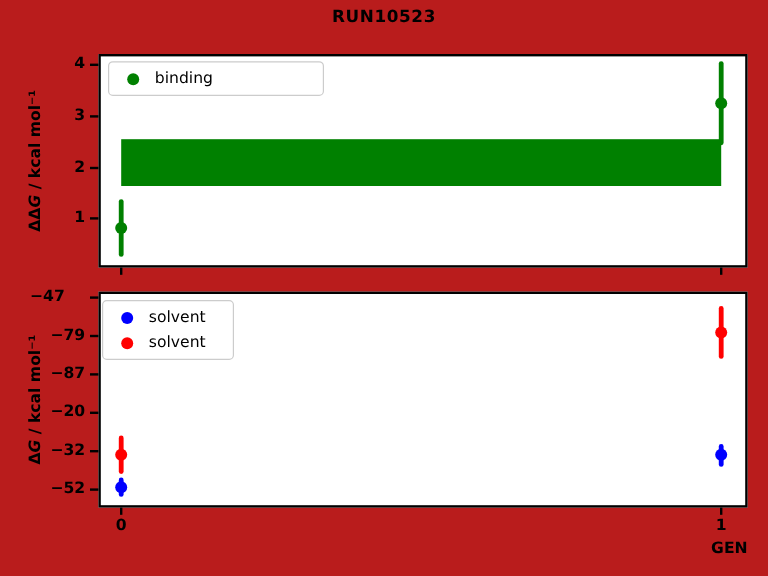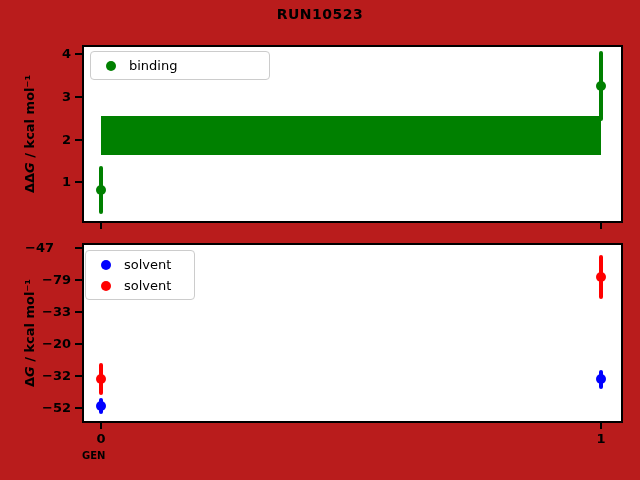--- a/index.html
+++ b/index.html
@@ -20,22 +20,22 @@
   .overlay{position:absolute;left:0;top:0;width:640px;height:480px;pointer-events:none;}
   .ytick-mark{position:absolute;background:#000;width:7px;height:2px;}
   .xtick-mark{position:absolute;background:#000;width:2px;height:6px;}
   .ytick-label{
     position:absolute;width:50px;text-align:right;font-size:13px;font-weight:bold;line-height:16px;
   }
   .xtick-label{
     position:absolute;width:30px;text-align:center;font-size:13px;font-weight:bold;line-height:15px;
   }
   .xlabel{
-    position:absolute;left:82px;top:450px;width:541px;text-align:left;
-    font-size:10px;font-weight:bold;
+    position:absolute;left:82px;top:450px;width:541px;text-align:right;
+    font-size:13px;font-weight:bold;
   }
   .ylabel{
     position:absolute;width:220px;height:18px;text-align:center;
     font-size:13px;font-weight:bold;transform:rotate(-90deg);transform-origin:center;
     white-space:nowrap;
   }
   .ylabel .sym{font-style:italic;}
   .ylabel-top{left:-79px;top:125px;}
   .ylabel-bottom{left:-79px;top:324px;}
   .err-line{position:absolute;width:4px;border-radius:2px;}
@@ -110,21 +110,21 @@
       <div class="band" style="left: 101px; top: 116.285px; width: 500px; height: 38.4173px; background: rgb(0, 128, 0);"></div>
       <div class="err-line" style="left: 99px; top: 166.228px; height: 47.8082px; background: rgb(0, 128, 0);"></div>
       <div class="marker-circle" style="left: 96px; top: 185.132px; background: rgb(0, 128, 0);"></div>
       <div class="err-line" style="left: 599px; top: 51.4029px; height: 69.1511px; background: rgb(0, 128, 0);"></div>
       <div class="marker-circle" style="left: 596px; top: 80.9784px; background: rgb(0, 128, 0);"></div>
       <div class="ytick-mark" style="left: 75px; top: 247.115px;"></div>
       <div class="ytick-label" style="left: 4px; top: 240.115px;">−47</div>
       <div class="ytick-mark" style="left: 75px; top: 279.087px;"></div>
       <div class="ytick-label" style="left: 21px; top: 272.087px;">−79</div>
       <div class="ytick-mark" style="left: 75px; top: 311.059px;"></div>
-      <div class="ytick-label" style="left: 21px; top: 304.059px;">−33</div>
+      <div class="ytick-label" style="left: 21px; top: 304.059px;">−87</div>
       <div class="ytick-mark" style="left: 75px; top: 343.03px;"></div>
       <div class="ytick-label" style="left: 21px; top: 336.03px;">−20</div>
       <div class="ytick-mark" style="left: 75px; top: 375.002px;"></div>
       <div class="ytick-label" style="left: 21px; top: 368.002px;">−32</div>
       <div class="ytick-mark" style="left: 75px; top: 406.973px;"></div>
       <div class="ytick-label" style="left: 21px; top: 399.973px;">−52</div>
       <div class="xtick-mark" style="left: 100px; top: 423px;"></div>
       <div class="xtick-mark" style="left: 600px; top: 423px;"></div>
       <div class="xtick-label" style="left: 86px; top: 431px;">0</div>
       <div class="xtick-label" style="left: 586px; top: 431px;">1</div>

